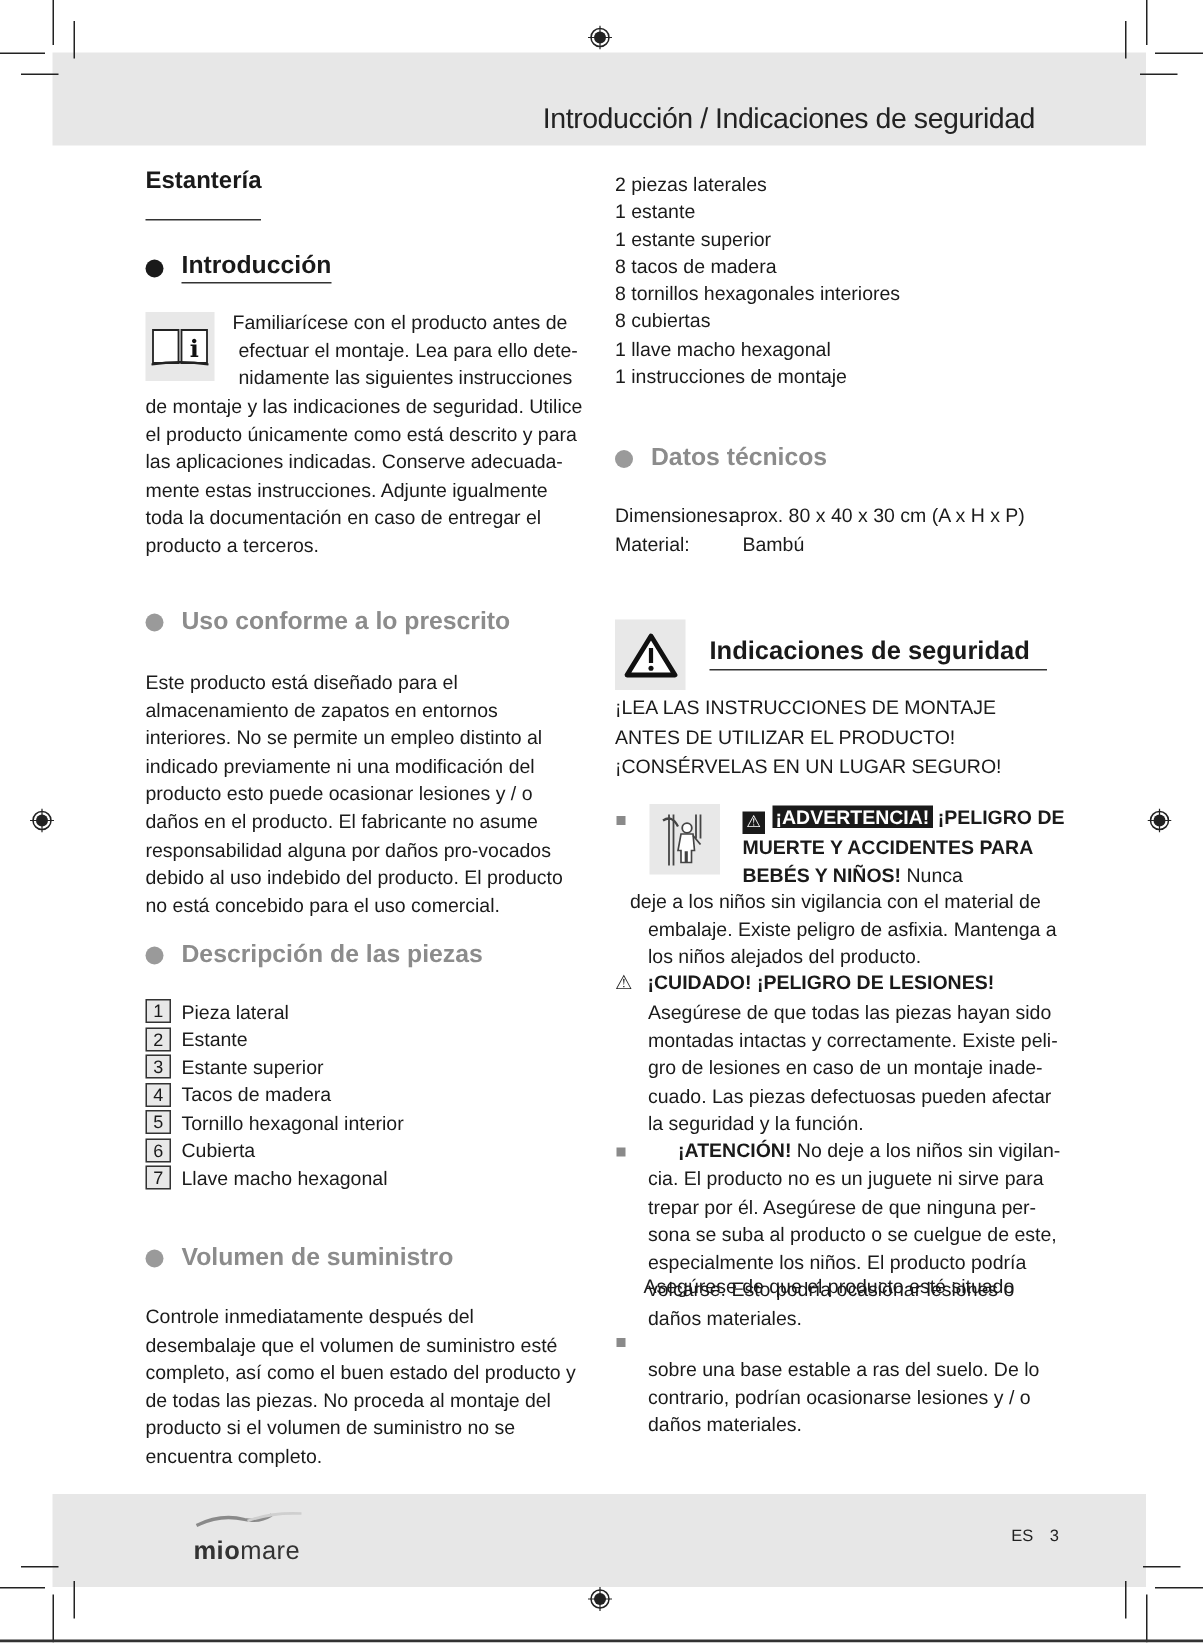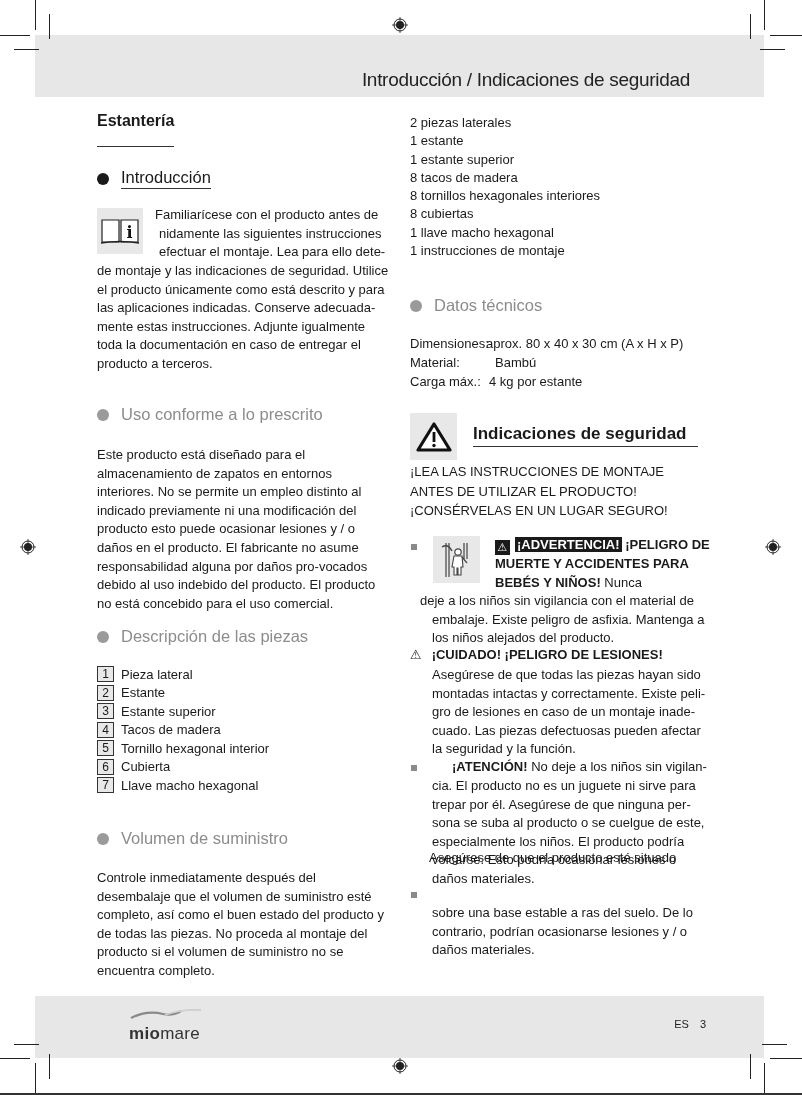--- a/index.html
+++ b/index.html
@@ -11,21 +11,21 @@
   .band-bottom { top: 996px; height: 62px; }
 
   .crop { position: absolute; background: #222; }
 
   .reg { position: absolute; width: 16px; height: 16px; }
 
   .running-head { position: absolute; right: 112px; top: 69px; font-size: 19px; color: #222; letter-spacing: -0.3px; font-family: "Liberation Sans", sans-serif; font-stretch: condensed; }
 
   .title-main { position: absolute; left: 97px; top: 112px; font-weight: bold; font-size: 16px; color: #1a1a1a; border-bottom: 1.5px solid #333; padding-bottom: 16px; }
 
-  .sec-head { position: absolute; display: flex; align-items: center; font-weight: normal; font-size: 16.5px; }
+  .sec-head { position: absolute; display: flex; align-items: center; font-weight: bold; font-size: 16.5px; }
   .sec-head .dot { width: 12px; height: 12px; border-radius: 50%; margin-right: 12px; }
   .sec-head.dark { color: #1a1a1a; }
   .sec-head.dark .dot { background: #1a1a1a; }
   .sec-head.dark .txt { border-bottom: 1.5px solid #333; padding-bottom: 1px; }
   .sec-head.grey { color: #8c8c8c; }
   .sec-head.grey .dot { background: #9a9a9a; }
 
   .para { position: absolute; font-size: 13px; line-height: 18.6px; width: 295px; }
 
   .icon-box { position: absolute; background: #e8e8e8; display: flex; align-items: center; justify-content: center; }
@@ -121,22 +121,22 @@
   <svg width="40" height="30" viewBox="0 0 40 30">
       <path d="M2 4 L19 4 L19 26 L2 26 Z" fill="#fff" stroke="#222" stroke-width="1.2"></path>
       <path d="M21 4 L38 4 L38 26 L21 26 Z" fill="#fff" stroke="#222" stroke-width="1.2"></path>
       <path d="M1 27 Q20 24 39 27" fill="none" stroke="#222" stroke-width="1.5"></path>
       <text x="29.5" y="22" font-family="DejaVu Serif, serif" font-weight="bold" font-size="16" text-anchor="middle" fill="#111">i</text>
     </svg>
 </div>
 
 <div class="para" style="left:155px;top:206px;width:240px;">
   <div>Familiarícese con el producto antes de</div>
+  <div style="padding-left:4px;">efectuar el montaje. Lea para ello dete-</div>
   <div style="padding-left:4px;">nidamente las siguientes instrucciones</div>
-  <div style="padding-left:4px;">efectuar el montaje. Lea para ello dete-</div>
 </div>
 <div class="para" style="left:97px;top:262px;">de montaje y las indicaciones de seguridad. Utilice el producto únicamente como está descrito y para las aplicaciones indicadas. Conserve adecuada-mente estas instrucciones. Adjunte igualmente toda la documentación en caso de entregar el producto a terceros.</div>
 
 <div class="sec-head grey" style="left:97px;top:405px;">
   <span class="dot"></span>
   <span class="txt">Uso conforme a lo prescrito</span>
 </div>
 <div class="para" style="left:97px;top:446px;">Este producto está diseñado para el almacenamiento de zapatos en entornos interiores. No se permite un empleo distinto al indicado previamente ni una modificación del producto esto puede ocasionar lesiones y / o daños en el producto. El fabricante no asume responsabilidad alguna por daños pro-vocados debido al uso indebido del producto. El producto no está concebido para el uso comercial.</div>
 
 <div class="sec-head grey" style="left:97px;top:627px;">
@@ -198,24 +198,20 @@
 </div>
 <div class="tech">
   <div class="row">
       <span class="lbl" style="width:76px;">Dimensiones:</span>
       <span>aprox. 80 x 40 x 30 cm (A x H x P)</span>
     </div>
   <div class="row">
       <span class="lbl" style="width:85px;">Material:</span>
       <span>Bambú</span>
     </div>
-  <div class="row">
-      <span class="lbl" style="width:79px;">Carga máx.:</span>
-      <span>4 kg por estante</span>
-    </div>
 </div>
 
 <div class="icon-box" style="left:410px;top:413px;width:47px;height:47px;">
   <svg width="36" height="32" viewBox="0 0 36 32">
       <path d="M18 3 L34 29 L2 29 Z" fill="#fff" stroke="#111" stroke-width="3.2" stroke-linejoin="round"></path>
       <rect x="16.6" y="11" width="2.8" height="10" fill="#111"></rect>
       <circle cx="18" cy="24.5" r="1.7" fill="#111"></circle>
     </svg>
 </div>
 <div class="safety-title">Indicaciones de seguridad</div>

